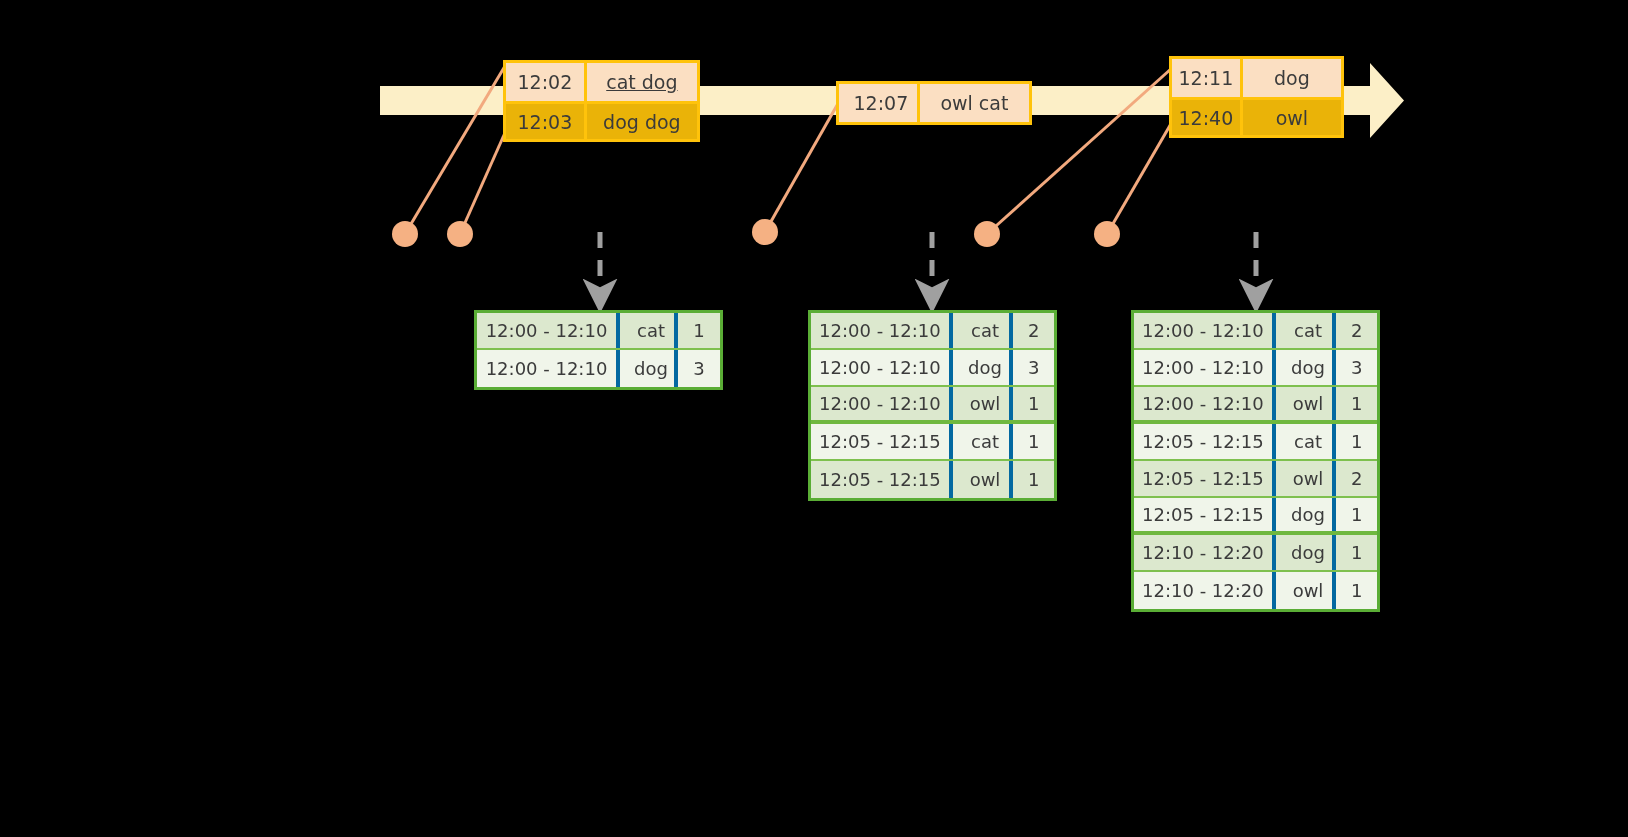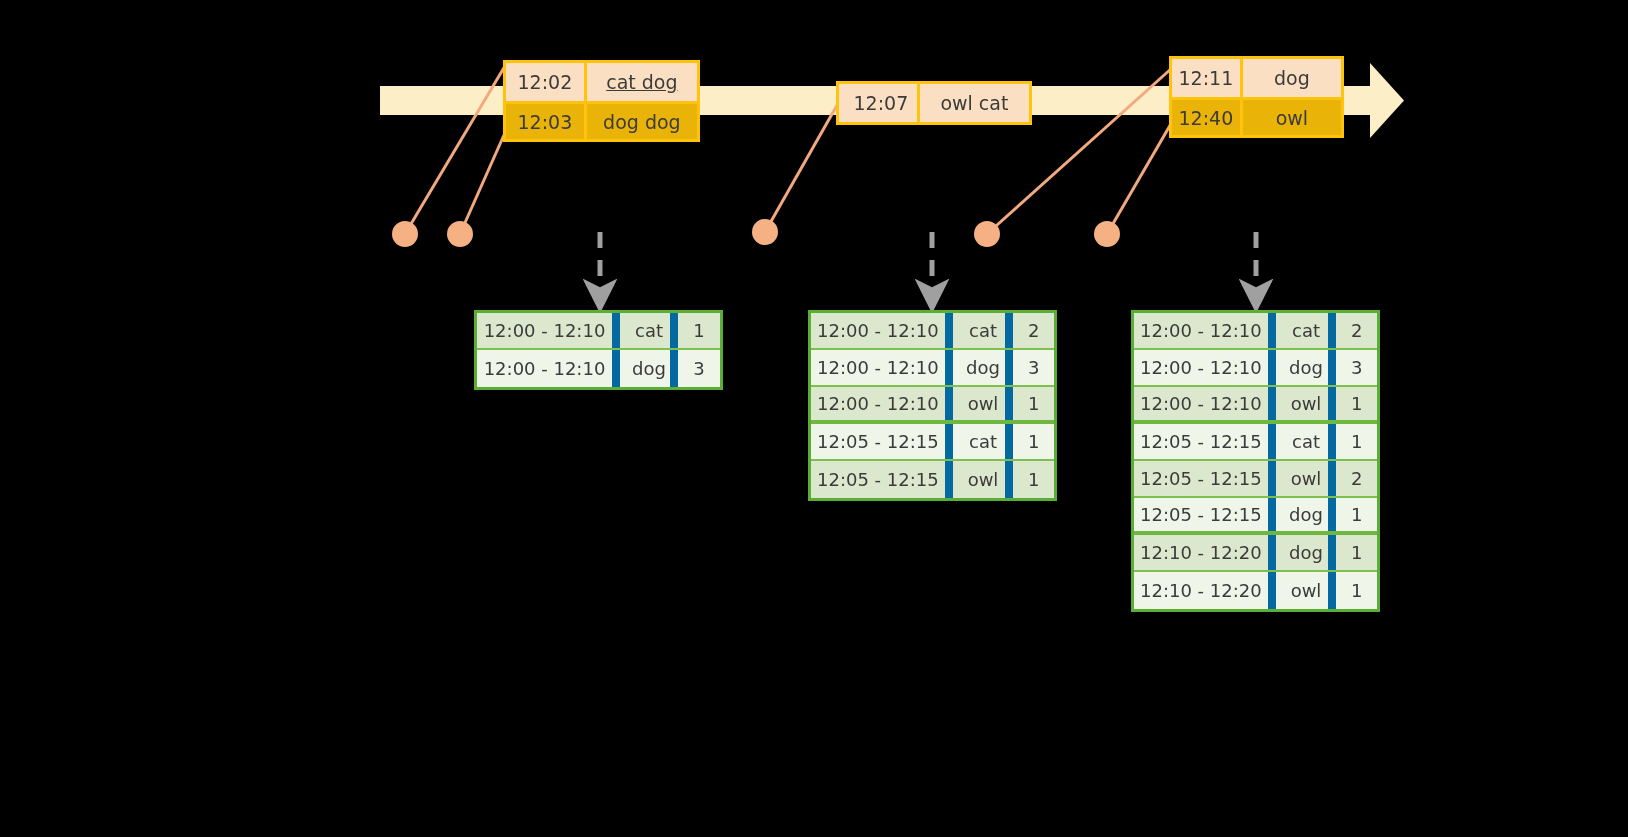--- a/index.html
+++ b/index.html
@@ -84,21 +84,21 @@
   }
   .rt-row:last-child { border-bottom: none; }
   .rt-row.group-end { border-bottom: 4px solid #6FB83F; }
   .rt-cell {
     display: flex;
     align-items: center;
     justify-content: center;
     font-size: 18px;
     color: #3b3b3b;
     box-sizing: border-box;
-    border-right: 8px solid #0369a1;
+    border-right: 4px solid #0369a1;
     background: #F0F5EA;
     white-space: nowrap;
   }
   .rt-cell:last-child { border-right: none; }
   .rt-row.shade .rt-cell { background: #DCE8CE; }
   .c-window { width: 146px; }
   .c-word   { width: 62px; padding-left: 8px; }
   .c-count  { width: 42px; }
 
   

